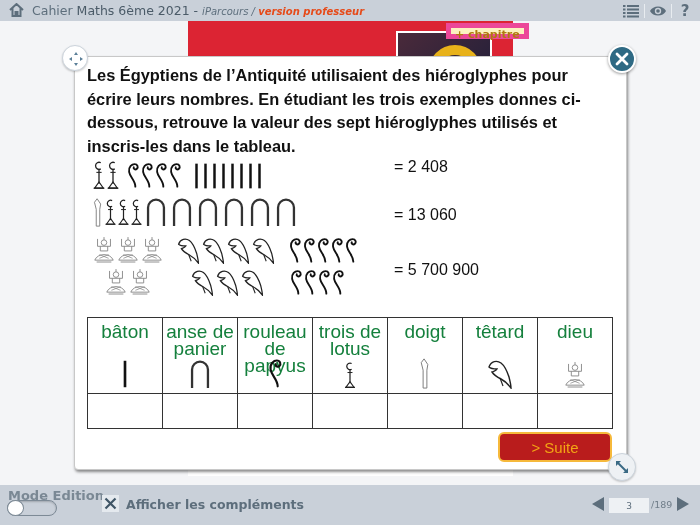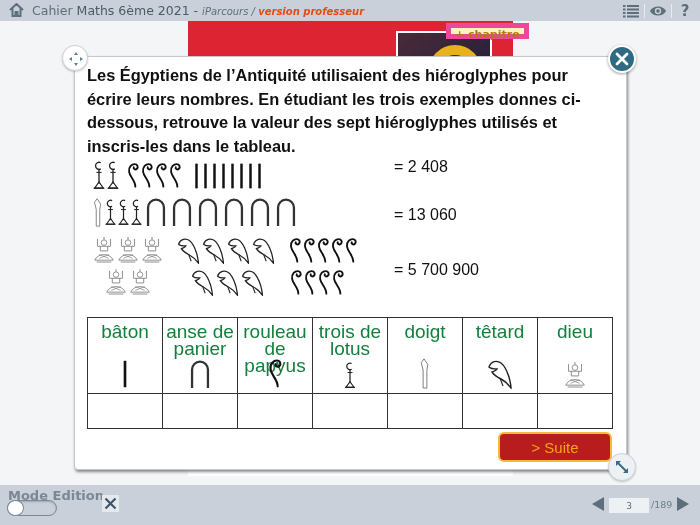--- a/index.html
+++ b/index.html
@@ -403,17 +403,18 @@
 <div class="bottombar">
   <div class="mode-label">Mode Edition</div>
   <div class="toggle">
       <div class="toggle-knob"></div>
     </div>
   <div class="compl-check">
     <svg width="13" height="13" viewBox="0 0 13 13">
         <path d="M1.5 1.5 L11.5 11.5 M11.5 1.5 L1.5 11.5" stroke="#3f5566" stroke-width="2.2"></path>
       </svg>
   </div>
+  <div class="compl-label">Afficher les compléments</div>
   <div class="prev-btn"></div>
   <input class="page-input" value="3" style="">
   <div class="page-total">/189</div>
   <div class="next-btn"></div>
 </div>
 
 </body></html>

